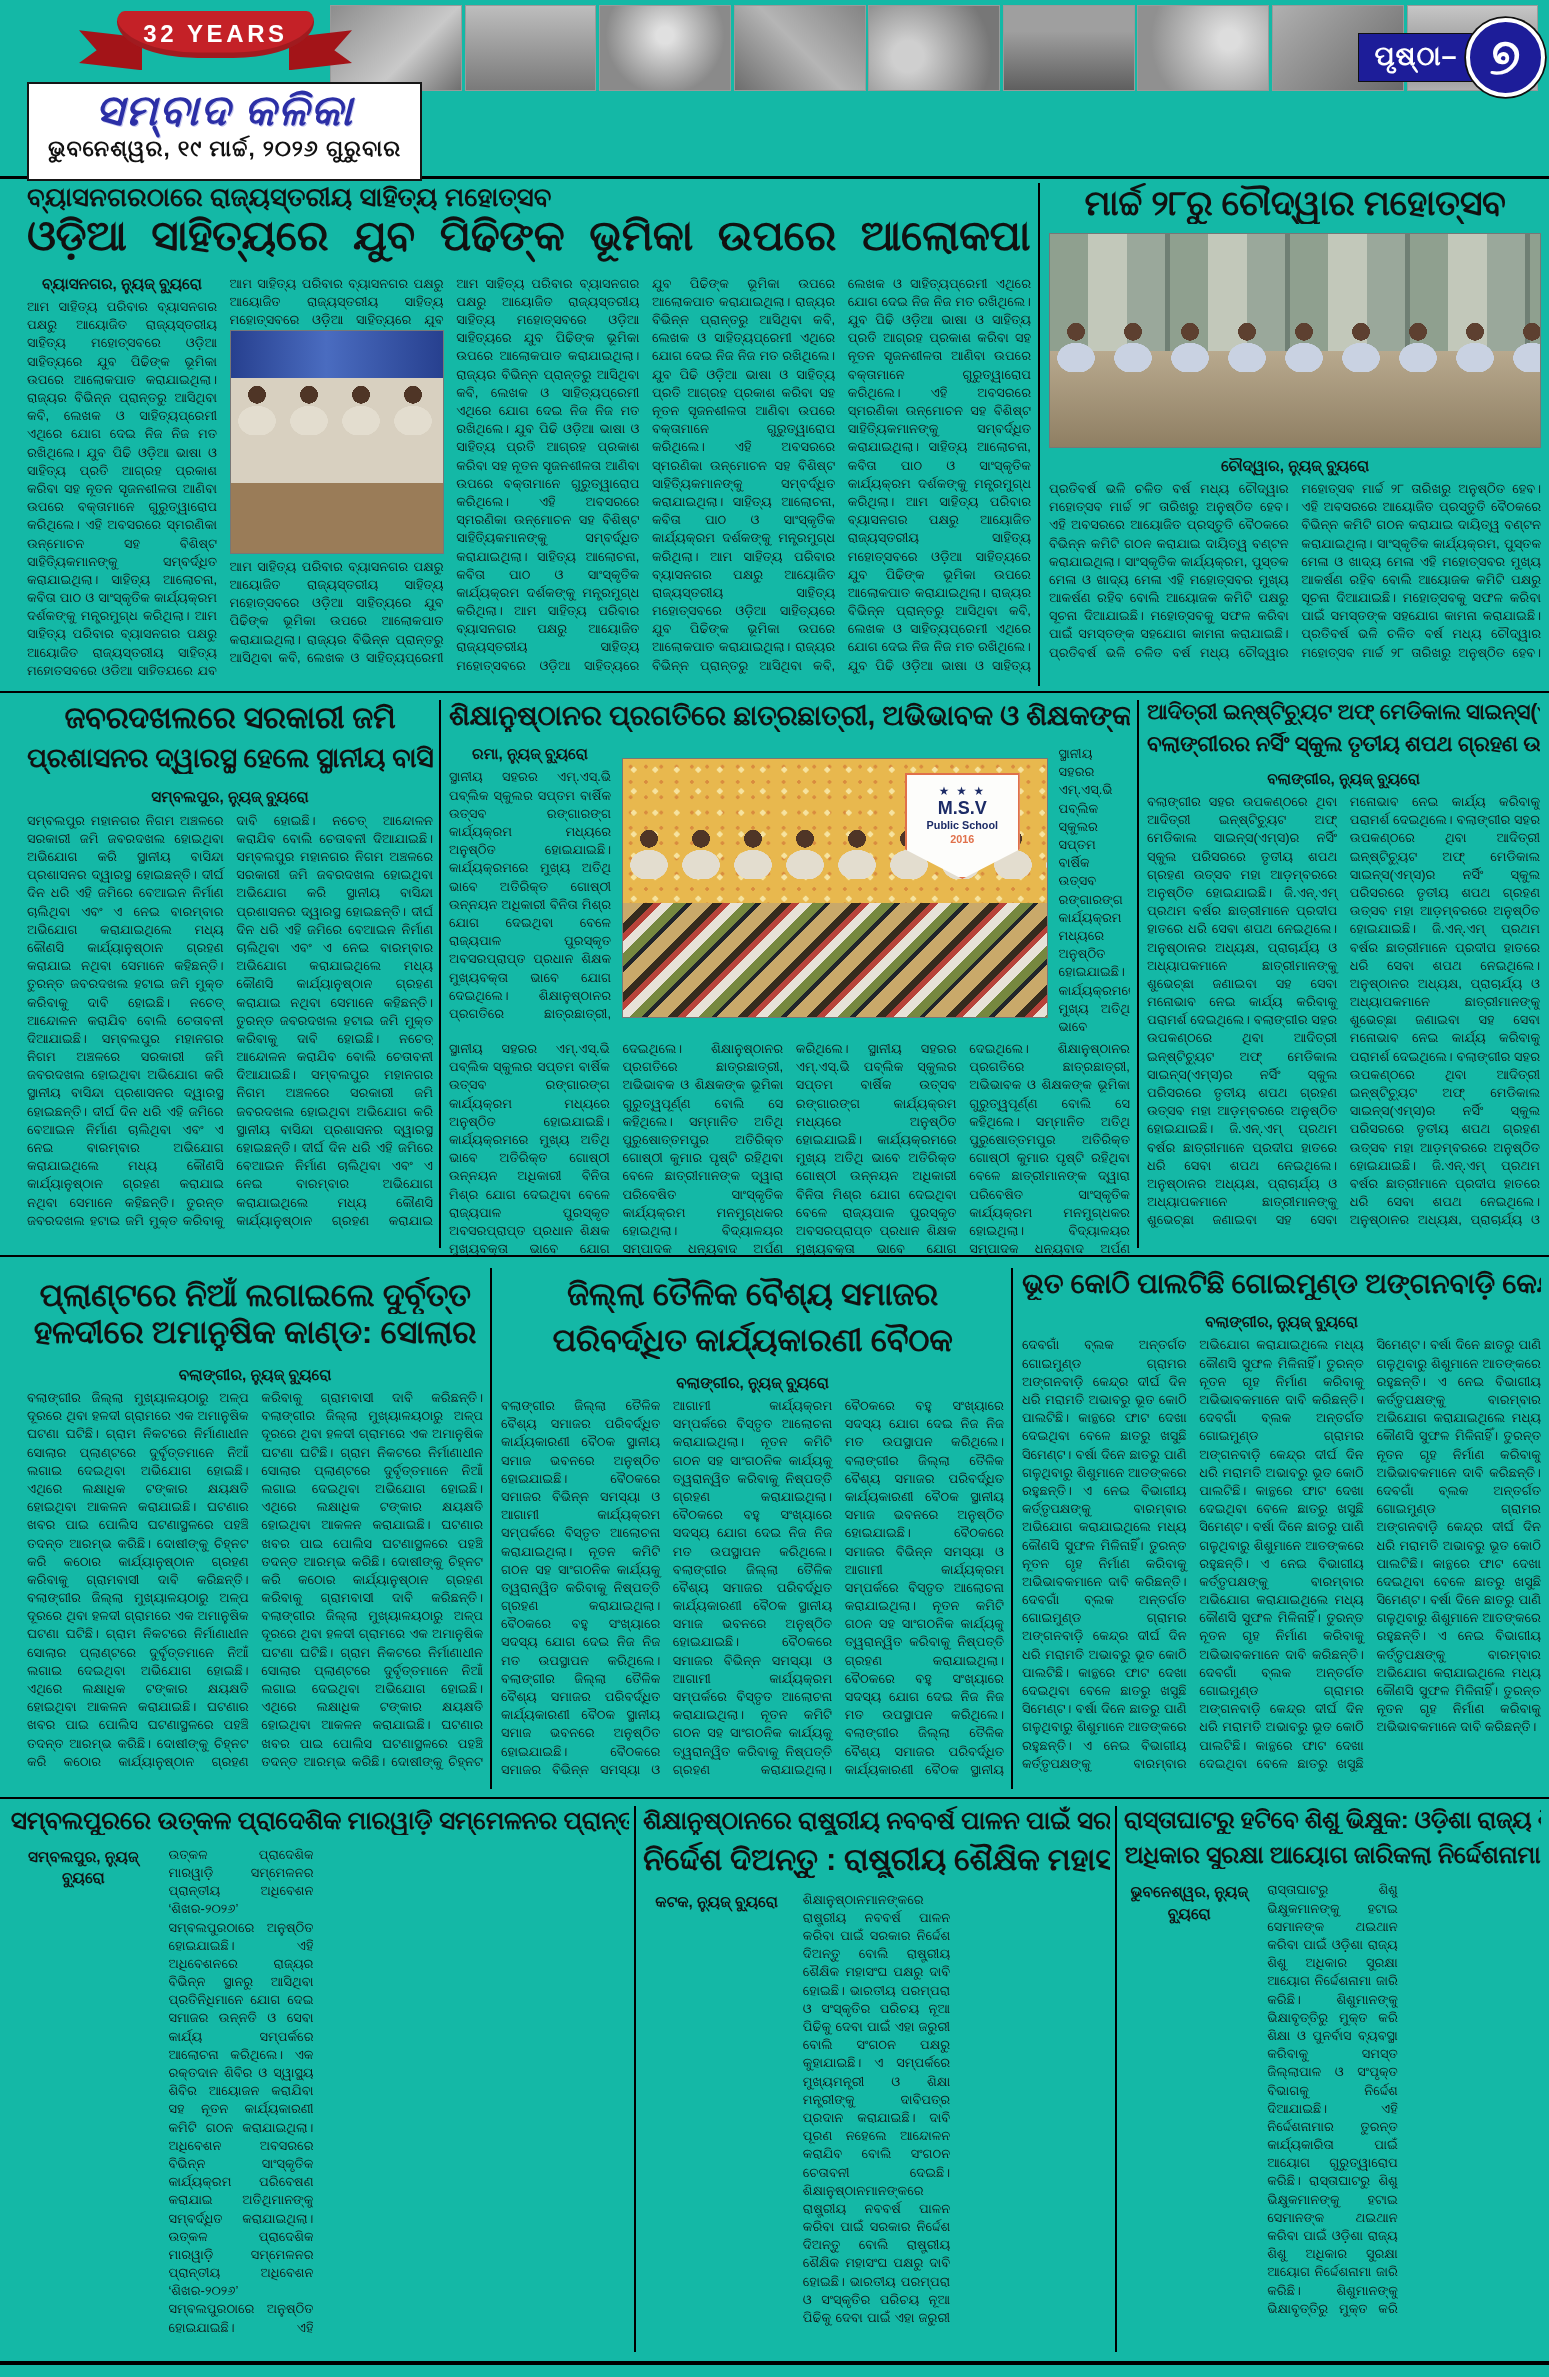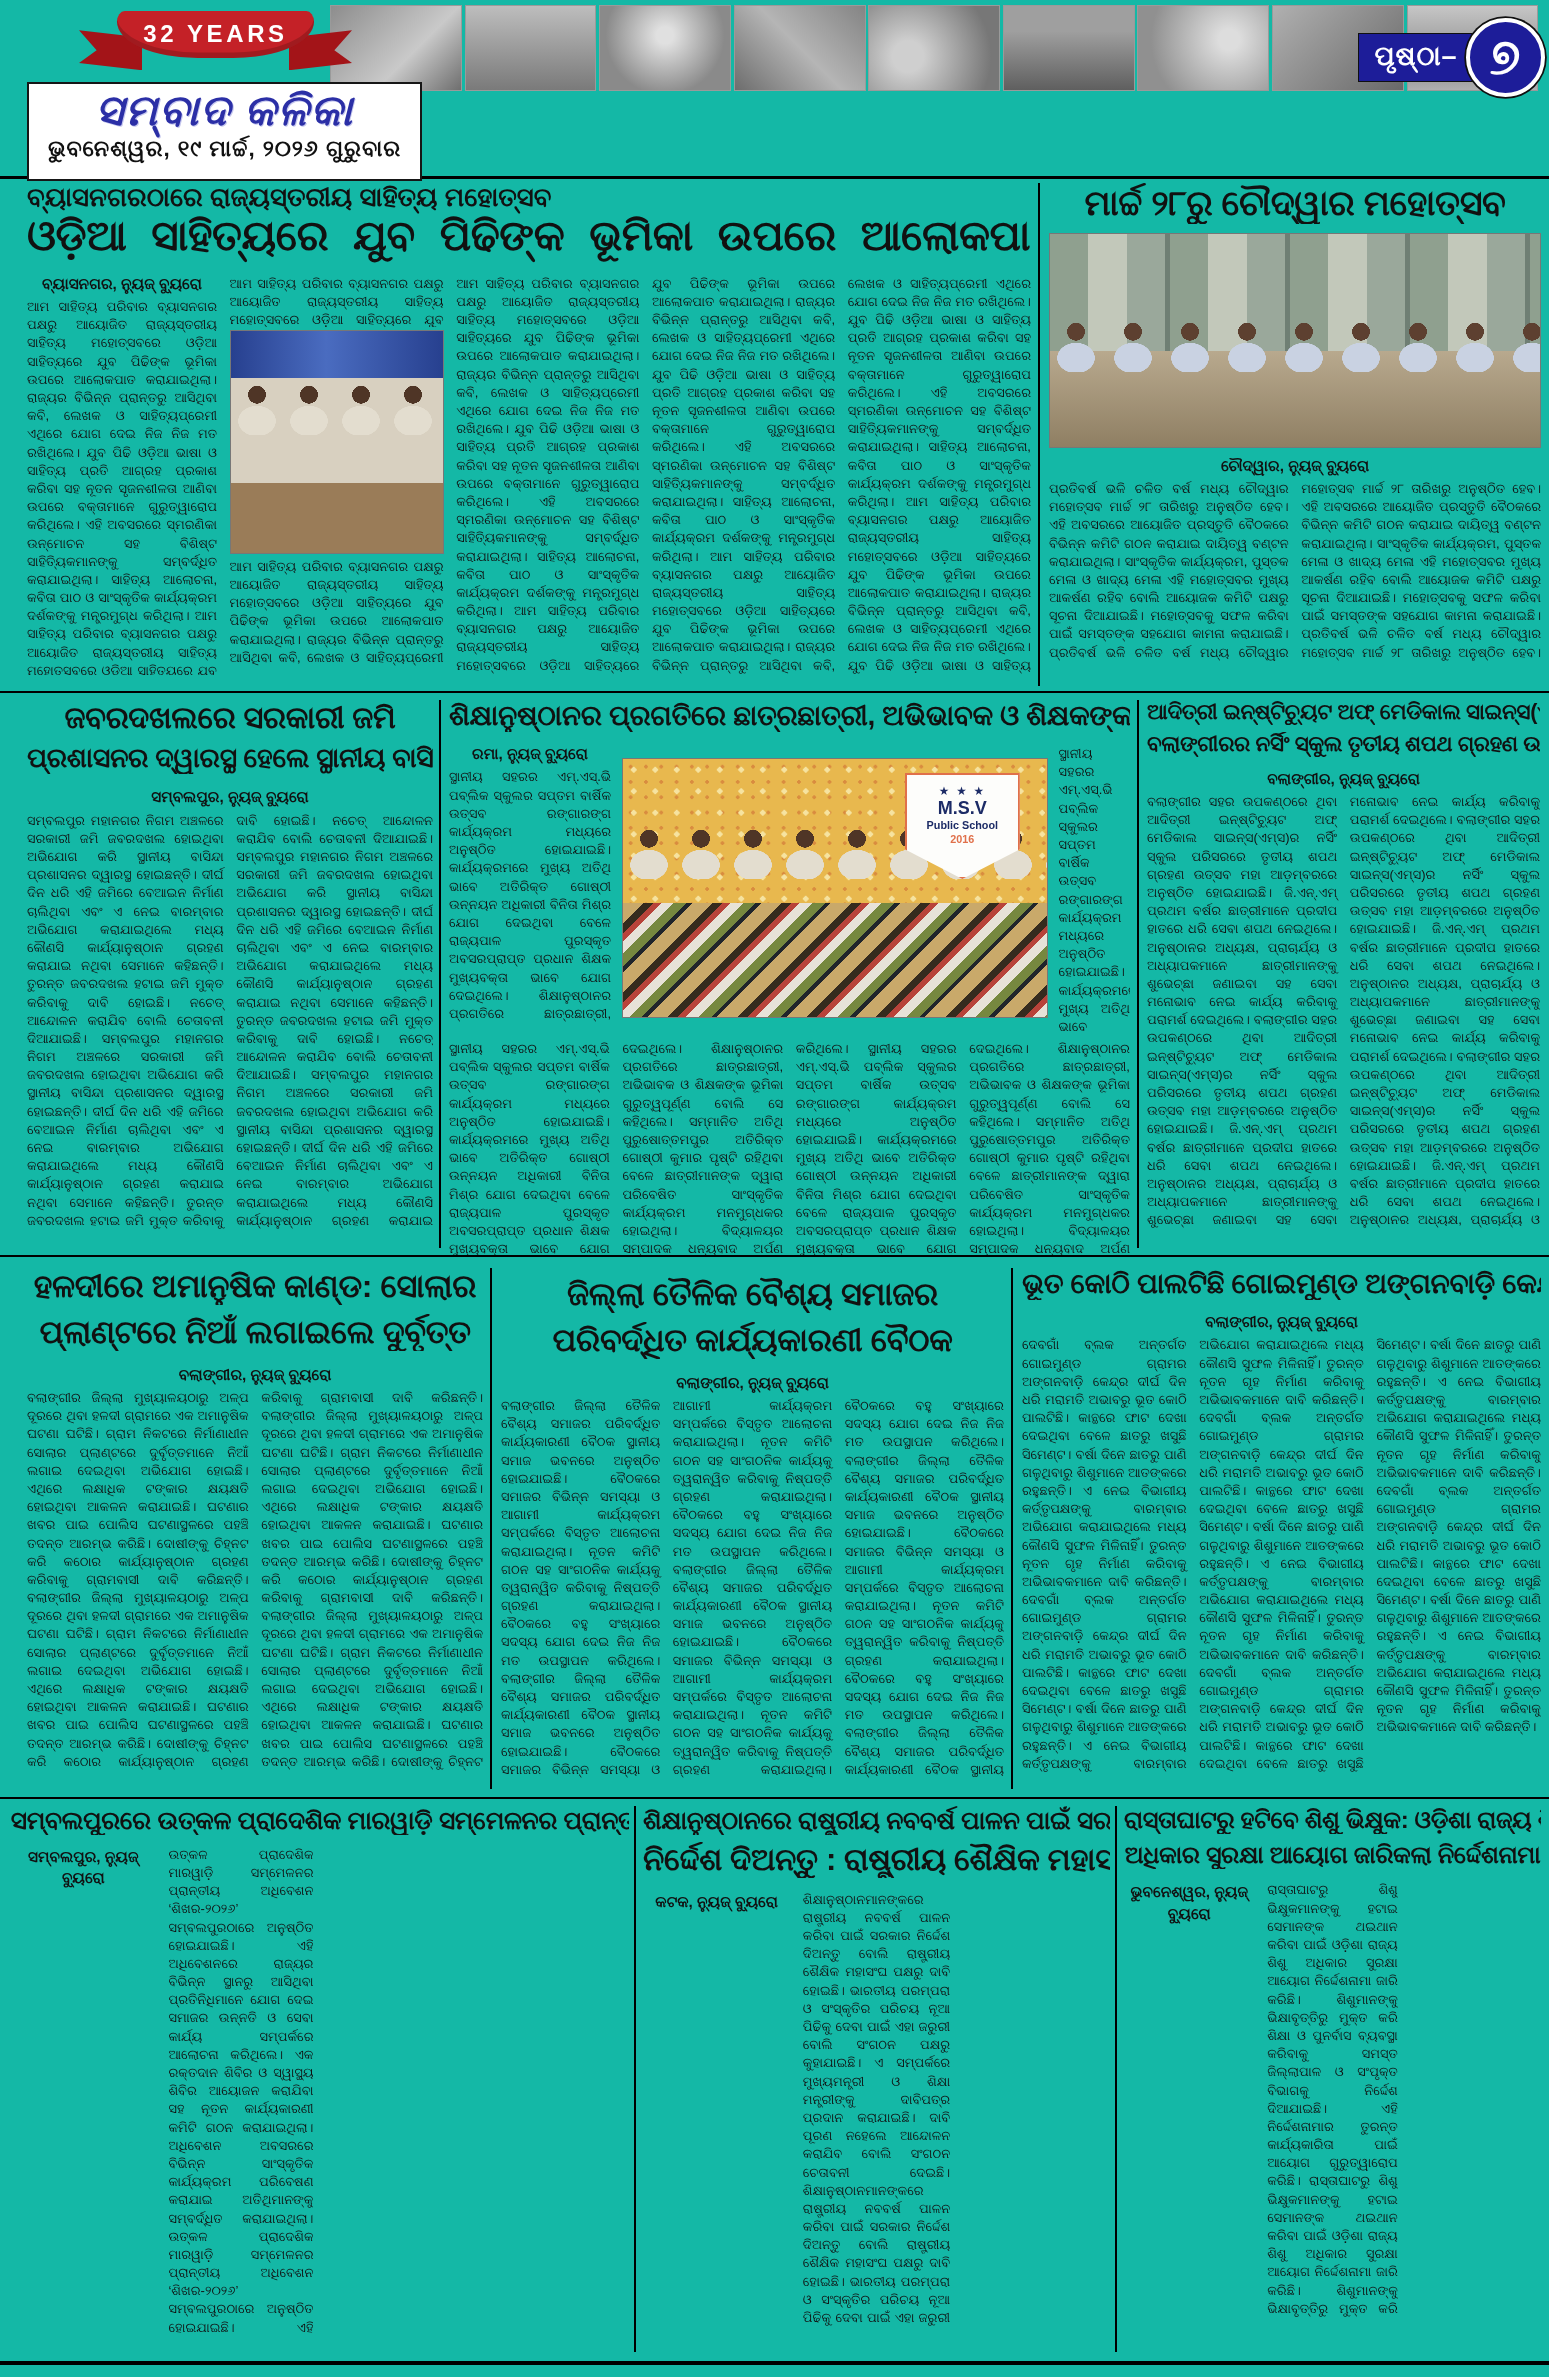--- a/index.html
+++ b/index.html
@@ -218,22 +218,22 @@
     <div class="hl center" style="font-size:21.5px; margin-top:7.2px;">ବଲାଙ୍ଗୀରର ନର୍ସିଂ ସ୍କୁଲ ତୃତୀୟ ଶପଥ ଗ୍ରହଣ ଉତ୍ସବ</div>
     <div style="margin-top:12.6px;">
       <div class="byline">ବଲାଙ୍ଗୀର, ନ୍ୟୁଜ୍ ବ୍ୟୁରୋ</div>
       <div class="body-text cols2" style="height:445px;">ବଲାଙ୍ଗୀର ସହର ଉପକଣ୍ଠରେ ଥିବା ଆଦିତ୍ରୀ ଇନ୍‌ଷ୍ଟିଚ୍ୟୁଟ ଅଫ୍ ମେଡିକାଲ ସାଇନ୍ସ(ଏମ୍ସ)ର ନର୍ସିଂ ସ୍କୁଲ ପରିସରରେ ତୃତୀୟ ଶପଥ ଗ୍ରହଣ ଉତ୍ସବ ମହା ଆଡ଼ମ୍ବରରେ ଅନୁଷ୍ଠିତ ହୋଇଯାଇଛି। ଜି.ଏନ୍.ଏମ୍ ପ୍ରଥମ ବର୍ଷର ଛାତ୍ରୀମାନେ ପ୍ରଦୀପ ହାତରେ ଧରି ସେବା ଶପଥ ନେଇଥିଲେ। ଅନୁଷ୍ଠାନର ଅଧ୍ୟକ୍ଷ, ପ୍ରାଚାର୍ଯ୍ୟ ଓ ଅଧ୍ୟାପକମାନେ ଛାତ୍ରୀମାନଙ୍କୁ ଶୁଭେଚ୍ଛା ଜଣାଇବା ସହ ସେବା ମନୋଭାବ ନେଇ କାର୍ଯ୍ୟ କରିବାକୁ ପରାମର୍ଶ ଦେଇଥିଲେ। ବଲାଙ୍ଗୀର ସହର ଉପକଣ୍ଠରେ ଥିବା ଆଦିତ୍ରୀ ଇନ୍‌ଷ୍ଟିଚ୍ୟୁଟ ଅଫ୍ ମେଡିକାଲ ସାଇନ୍ସ(ଏମ୍ସ)ର ନର୍ସିଂ ସ୍କୁଲ ପରିସରରେ ତୃତୀୟ ଶପଥ ଗ୍ରହଣ ଉତ୍ସବ ମହା ଆଡ଼ମ୍ବରରେ ଅନୁଷ୍ଠିତ ହୋଇଯାଇଛି। ଜି.ଏନ୍.ଏମ୍ ପ୍ରଥମ ବର୍ଷର ଛାତ୍ରୀମାନେ ପ୍ରଦୀପ ହାତରେ ଧରି ସେବା ଶପଥ ନେଇଥିଲେ। ଅନୁଷ୍ଠାନର ଅଧ୍ୟକ୍ଷ, ପ୍ରାଚାର୍ଯ୍ୟ ଓ ଅଧ୍ୟାପକମାନେ ଛାତ୍ରୀମାନଙ୍କୁ ଶୁଭେଚ୍ଛା ଜଣାଇବା ସହ ସେବା ମନୋଭାବ ନେଇ କାର୍ଯ୍ୟ କରିବାକୁ ପରାମର୍ଶ ଦେଇଥିଲେ। ବଲାଙ୍ଗୀର ସହର ଉପକଣ୍ଠରେ ଥିବା ଆଦିତ୍ରୀ ଇନ୍‌ଷ୍ଟିଚ୍ୟୁଟ ଅଫ୍ ମେଡିକାଲ ସାଇନ୍ସ(ଏମ୍ସ)ର ନର୍ସିଂ ସ୍କୁଲ ପରିସରରେ ତୃତୀୟ ଶପଥ ଗ୍ରହଣ ଉତ୍ସବ ମହା ଆଡ଼ମ୍ବରରେ ଅନୁଷ୍ଠିତ ହୋଇଯାଇଛି। ଜି.ଏନ୍.ଏମ୍ ପ୍ରଥମ ବର୍ଷର ଛାତ୍ରୀମାନେ ପ୍ରଦୀପ ହାତରେ ଧରି ସେବା ଶପଥ ନେଇଥିଲେ। ଅନୁଷ୍ଠାନର ଅଧ୍ୟକ୍ଷ, ପ୍ରାଚାର୍ଯ୍ୟ ଓ ଅଧ୍ୟାପକମାନେ ଛାତ୍ରୀମାନଙ୍କୁ ଶୁଭେଚ୍ଛା ଜଣାଇବା ସହ ସେବା ମନୋଭାବ ନେଇ କାର୍ଯ୍ୟ କରିବାକୁ ପରାମର୍ଶ ଦେଇଥିଲେ। ବଲାଙ୍ଗୀର ସହର ଉପକଣ୍ଠରେ ଥିବା ଆଦିତ୍ରୀ ଇନ୍‌ଷ୍ଟିଚ୍ୟୁଟ ଅଫ୍ ମେଡିକାଲ ସାଇନ୍ସ(ଏମ୍ସ)ର ନର୍ସିଂ ସ୍କୁଲ ପରିସରରେ ତୃତୀୟ ଶପଥ ଗ୍ରହଣ ଉତ୍ସବ ମହା ଆଡ଼ମ୍ବରରେ ଅନୁଷ୍ଠିତ ହୋଇଯାଇଛି। ଜି.ଏନ୍.ଏମ୍ ପ୍ରଥମ ବର୍ଷର ଛାତ୍ରୀମାନେ ପ୍ରଦୀପ ହାତରେ ଧରି ସେବା ଶପଥ ନେଇଥିଲେ। ଅନୁଷ୍ଠାନର ଅଧ୍ୟକ୍ଷ, ପ୍ରାଚାର୍ଯ୍ୟ ଓ ଅଧ୍ୟାପକମାନେ ଛାତ୍ରୀମାନଙ୍କୁ ଶୁଭେଚ୍ଛା ଜଣାଇବା ସହ ସେବା ମନୋଭାବ ନେଇ କାର୍ଯ୍ୟ କରିବାକୁ ପରାମର୍ଶ ଦେଇଥିଲେ।</div>
     </div>
   </div>
 
   <div class="hrule" style="top:1255px; height:1.8px;"></div>
 
   <div class="article" style="left:27px; top:1268px; width:456px; height:521px;">
+    <div class="hl center" style="font-size:32px; margin-top:9px;">ପ୍ଲାଣ୍ଟରେ ନିଆଁ ଲଗାଇଲେ ଦୁର୍ବୃତ୍ତ</div>
     <div class="hl center" style="font-size:32px;">ହଳଦୀରେ ଅମାନୁଷିକ କାଣ୍ଡ: ସୋଲାର</div>
-    <div class="hl center" style="font-size:32px; margin-top:9px;">ପ୍ଲାଣ୍ଟରେ ନିଆଁ ଲଗାଇଲେ ଦୁର୍ବୃତ୍ତ</div>
     <div style="margin-top:14.4px;">
       <div class="byline">ବଲାଙ୍ଗୀର, ନ୍ୟୁଜ୍ ବ୍ୟୁରୋ</div>
       <div class="body-text cols2" style="height:384px;">ବଲାଙ୍ଗୀର ଜିଲ୍ଲା ମୁଖ୍ୟାଳୟଠାରୁ ଅଳ୍ପ ଦୂରରେ ଥିବା ହଳଦୀ ଗ୍ରାମରେ ଏକ ଅମାନୁଷିକ ଘଟଣା ଘଟିଛି। ଗ୍ରାମ ନିକଟରେ ନିର୍ମାଣାଧୀନ ସୋଲାର ପ୍ଲାଣ୍ଟରେ ଦୁର୍ବୃତ୍ତମାନେ ନିଆଁ ଲଗାଇ ଦେଇଥିବା ଅଭିଯୋଗ ହୋଇଛି। ଏଥିରେ ଲକ୍ଷାଧିକ ଟଙ୍କାର କ୍ଷୟକ୍ଷତି ହୋଇଥିବା ଆକଳନ କରାଯାଇଛି। ଘଟଣାର ଖବର ପାଇ ପୋଲିସ ଘଟଣାସ୍ଥଳରେ ପହଞ୍ଚି ତଦନ୍ତ ଆରମ୍ଭ କରିଛି। ଦୋଷୀଙ୍କୁ ଚିହ୍ନଟ କରି କଠୋର କାର୍ଯ୍ୟାନୁଷ୍ଠାନ ଗ୍ରହଣ କରିବାକୁ ଗ୍ରାମବାସୀ ଦାବି କରିଛନ୍ତି। ବଲାଙ୍ଗୀର ଜିଲ୍ଲା ମୁଖ୍ୟାଳୟଠାରୁ ଅଳ୍ପ ଦୂରରେ ଥିବା ହଳଦୀ ଗ୍ରାମରେ ଏକ ଅମାନୁଷିକ ଘଟଣା ଘଟିଛି। ଗ୍ରାମ ନିକଟରେ ନିର୍ମାଣାଧୀନ ସୋଲାର ପ୍ଲାଣ୍ଟରେ ଦୁର୍ବୃତ୍ତମାନେ ନିଆଁ ଲଗାଇ ଦେଇଥିବା ଅଭିଯୋଗ ହୋଇଛି। ଏଥିରେ ଲକ୍ଷାଧିକ ଟଙ୍କାର କ୍ଷୟକ୍ଷତି ହୋଇଥିବା ଆକଳନ କରାଯାଇଛି। ଘଟଣାର ଖବର ପାଇ ପୋଲିସ ଘଟଣାସ୍ଥଳରେ ପହଞ୍ଚି ତଦନ୍ତ ଆରମ୍ଭ କରିଛି। ଦୋଷୀଙ୍କୁ ଚିହ୍ନଟ କରି କଠୋର କାର୍ଯ୍ୟାନୁଷ୍ଠାନ ଗ୍ରହଣ କରିବାକୁ ଗ୍ରାମବାସୀ ଦାବି କରିଛନ୍ତି। ବଲାଙ୍ଗୀର ଜିଲ୍ଲା ମୁଖ୍ୟାଳୟଠାରୁ ଅଳ୍ପ ଦୂରରେ ଥିବା ହଳଦୀ ଗ୍ରାମରେ ଏକ ଅମାନୁଷିକ ଘଟଣା ଘଟିଛି। ଗ୍ରାମ ନିକଟରେ ନିର୍ମାଣାଧୀନ ସୋଲାର ପ୍ଲାଣ୍ଟରେ ଦୁର୍ବୃତ୍ତମାନେ ନିଆଁ ଲଗାଇ ଦେଇଥିବା ଅଭିଯୋଗ ହୋଇଛି। ଏଥିରେ ଲକ୍ଷାଧିକ ଟଙ୍କାର କ୍ଷୟକ୍ଷତି ହୋଇଥିବା ଆକଳନ କରାଯାଇଛି। ଘଟଣାର ଖବର ପାଇ ପୋଲିସ ଘଟଣାସ୍ଥଳରେ ପହଞ୍ଚି ତଦନ୍ତ ଆରମ୍ଭ କରିଛି। ଦୋଷୀଙ୍କୁ ଚିହ୍ନଟ କରି କଠୋର କାର୍ଯ୍ୟାନୁଷ୍ଠାନ ଗ୍ରହଣ କରିବାକୁ ଗ୍ରାମବାସୀ ଦାବି କରିଛନ୍ତି। ବଲାଙ୍ଗୀର ଜିଲ୍ଲା ମୁଖ୍ୟାଳୟଠାରୁ ଅଳ୍ପ ଦୂରରେ ଥିବା ହଳଦୀ ଗ୍ରାମରେ ଏକ ଅମାନୁଷିକ ଘଟଣା ଘଟିଛି। ଗ୍ରାମ ନିକଟରେ ନିର୍ମାଣାଧୀନ ସୋଲାର ପ୍ଲାଣ୍ଟରେ ଦୁର୍ବୃତ୍ତମାନେ ନିଆଁ ଲଗାଇ ଦେଇଥିବା ଅଭିଯୋଗ ହୋଇଛି। ଏଥିରେ ଲକ୍ଷାଧିକ ଟଙ୍କାର କ୍ଷୟକ୍ଷତି ହୋଇଥିବା ଆକଳନ କରାଯାଇଛି। ଘଟଣାର ଖବର ପାଇ ପୋଲିସ ଘଟଣାସ୍ଥଳରେ ପହଞ୍ଚି ତଦନ୍ତ ଆରମ୍ଭ କରିଛି। ଦୋଷୀଙ୍କୁ ଚିହ୍ନଟ କରି କଠୋର କାର୍ଯ୍ୟାନୁଷ୍ଠାନ ଗ୍ରହଣ କରିବାକୁ ଗ୍ରାମବାସୀ ଦାବି କରିଛନ୍ତି।</div>
     </div>
   </div>
 
   <div class="vrule" style="left:490px; top:1268px; height:521px;"></div>
 
   <div class="article" style="left:501px; top:1268px; width:503px; height:521px;">
     <div class="hl center" style="font-size:32px;margin-top:8px;">ଜିଲ୍ଲା ତୈଳିକ ବୈଶ୍ୟ ସମାଜର</div>

